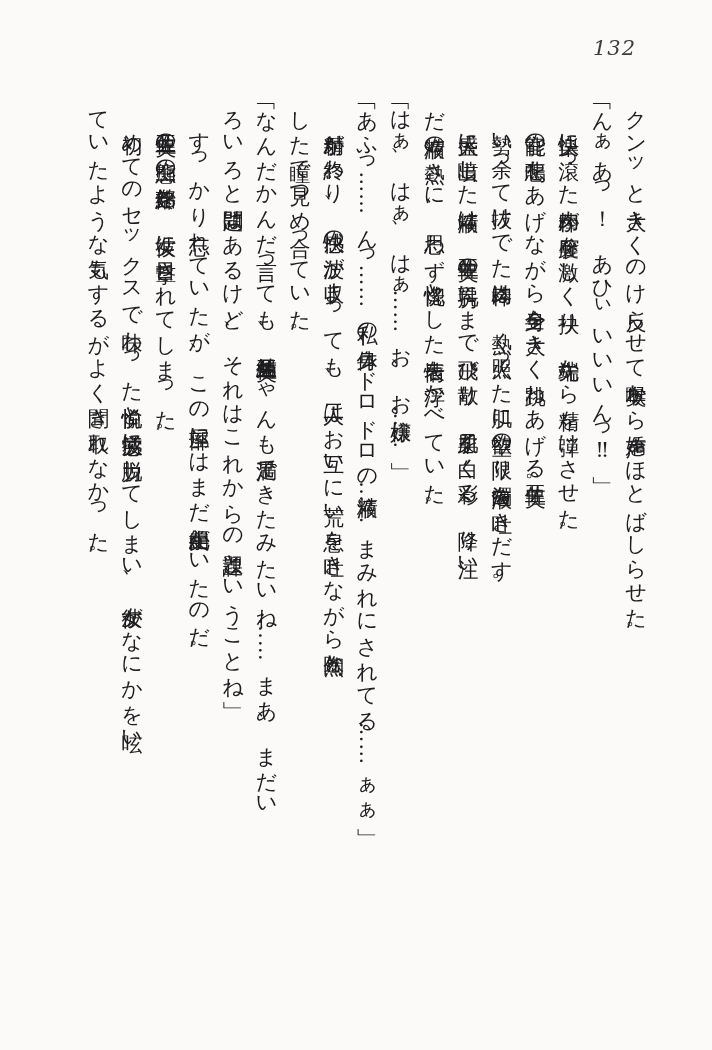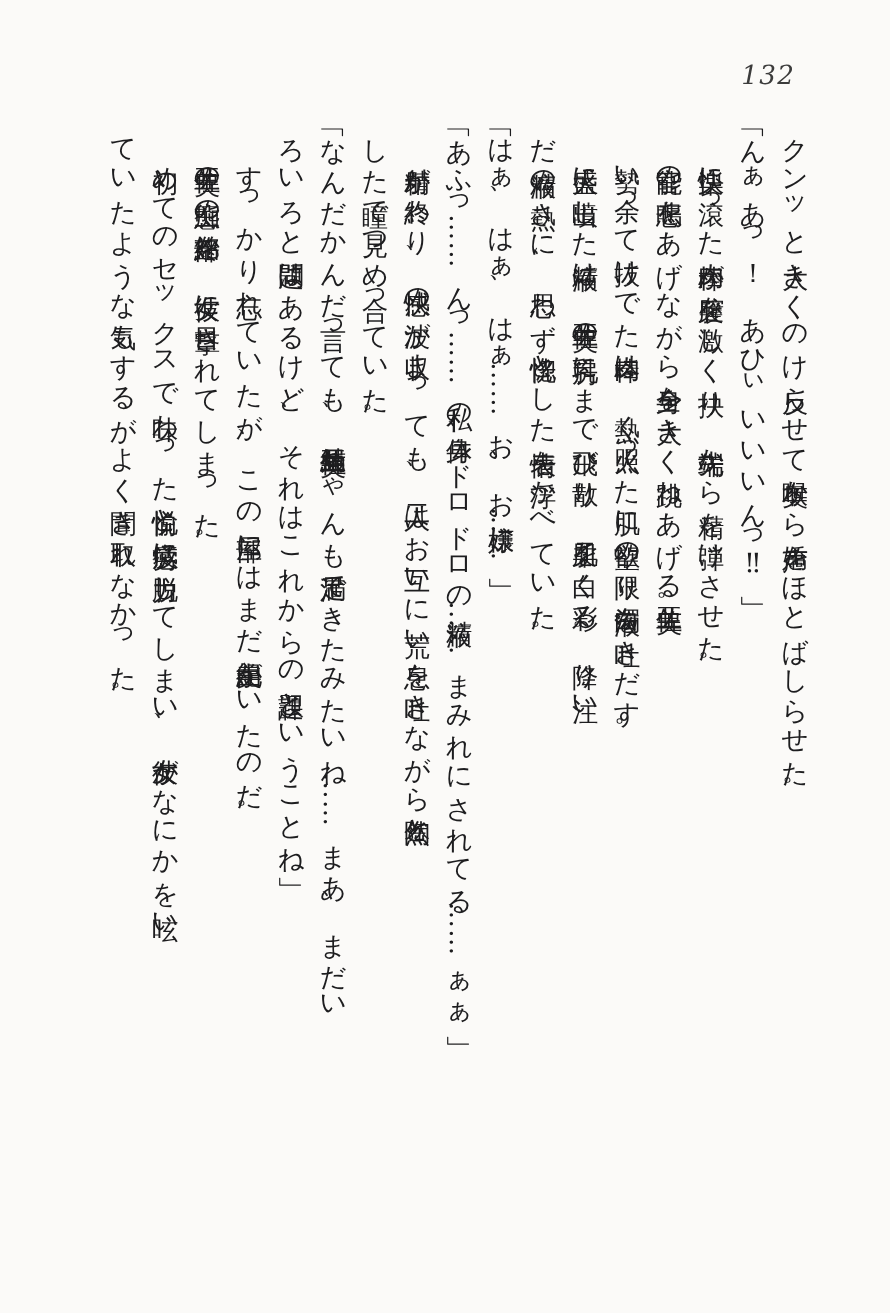--- a/index.html
+++ b/index.html
@@ -12,21 +12,21 @@
       position: relative;
       background: #fbfaf8;
       overflow: hidden;
     }
     .book-page {
       position: absolute;
       inset: 0;
     }
     .page-number {
       position: absolute;
-      top: 48px;
+      top: 36px;
       left: 593px;
       font-family: "DejaVu Serif", "Liberation Serif", serif;
       font-style: italic;
       font-size: 21px;
       color: #3c3c3c;
       letter-spacing: 1px;
     }
     .text-block {
       position: absolute;
       top: 96px;

